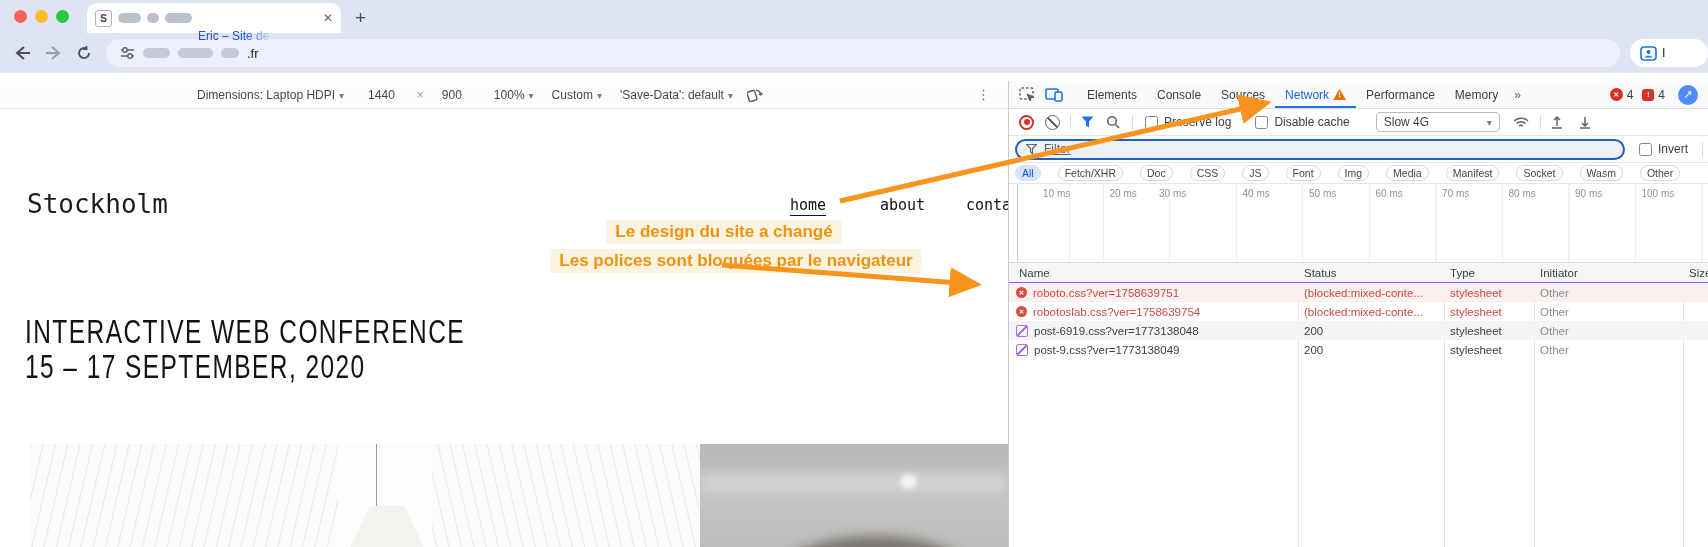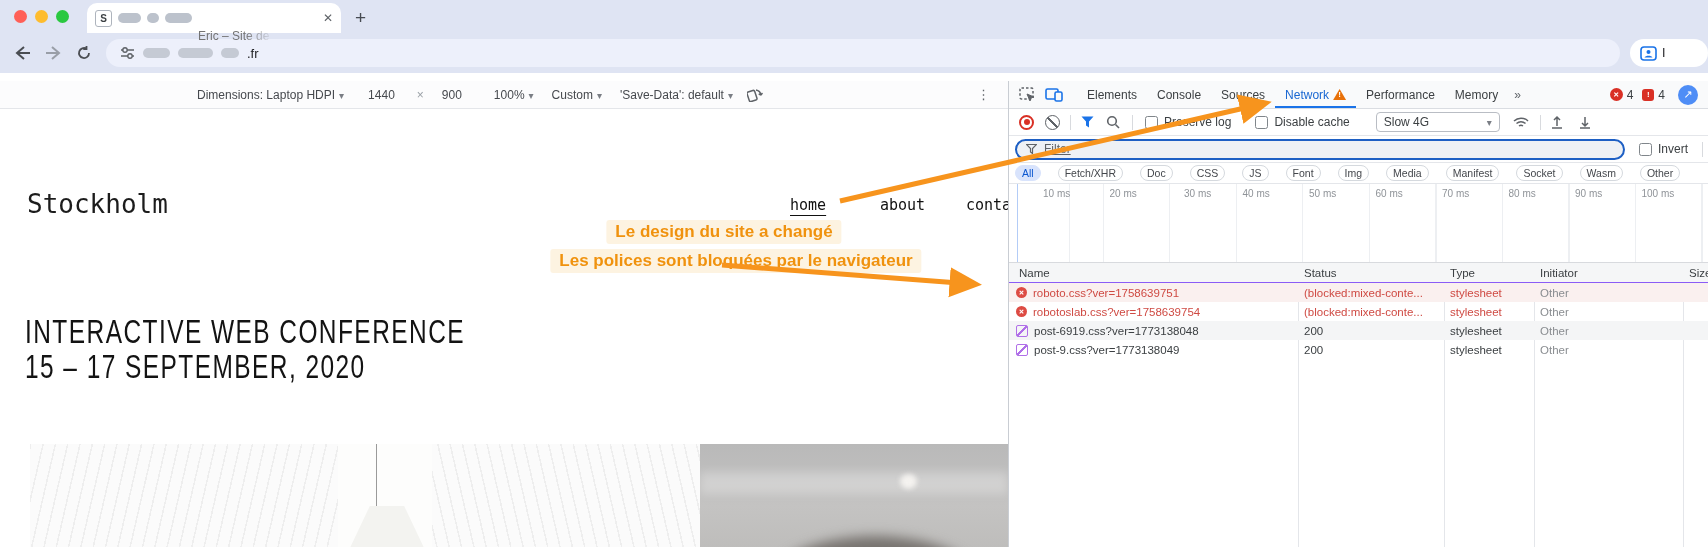--- a/index.html
+++ b/index.html
@@ -9,21 +9,21 @@
   
   .tabs-row{height:33px;background:#dfe4f3;display:flex;align-items:flex-end;}
   .lights{display:flex;gap:8px;align-items:center;height:33px;padding:0 12px 0 14px;}
   .light{width:13px;height:13px;border-radius:50%;}
   .l-red{background:#ff5f57}.l-yel{background:#febc2e}.l-grn{background:#2ac840}
   .tab{width:238px;height:30px;background:#fff;border-radius:10px 10px 0 0;display:flex;
     align-items:center;gap:6px;padding:0 8px;margin-left:6px;}
   .favicon{width:15px;height:15px;border:1px solid #aeb4bd;border-radius:3px;font-size:10px;
     font-weight:bold;color:#3c4043;display:flex;align-items:center;justify-content:center;flex:none;}
   .blur{height:10px;border-radius:5px;background:#bcc2cc;flex:none;}
-  .tab-title{font-size:12px;color:#737373;white-space:nowrap;overflow:hidden;
+  .tab-title{font-size:12px;color:#1d4ed8;white-space:nowrap;overflow:hidden;
     -webkit-mask-image:linear-gradient(90deg,#000 65%,rgba(0,0,0,.15));
     mask-image:linear-gradient(90deg,#000 65%,rgba(0,0,0,.15));margin-top:36px;}
   .close-x{color:#5f6368;font-size:12px;margin-left:auto;flex:none;}
   .close-x::before{content:"✕";}
   .newtab{color:#474b52;font-size:19px;margin:0 0 4px 14px;}
   .newtab::before{content:"+";}
 
   
   .url-row{height:40px;background:#dfe4f3;display:flex;align-items:center;}
   .nav-ic{flex:none;margin-left:14px;}
@@ -372,21 +372,21 @@
           <span class="chip">Socket</span>
           <span class="chip">Wasm</span>
           <span class="chip">Other</span>
         </div>
 
       <div class="dt-timeline">
         <div class="tl-zero"></div>
         <div id="tl-labels">
             <span class="tl-label" style="left: 34px;">10 ms</span>
             <span class="tl-label" style="left: 100.5px;">20 ms</span>
-            <span class="tl-label" style="left: 175px;">30 ms</span>
+            <span class="tl-label" style="left: 150px;">30 ms</span>
             <span class="tl-label" style="left: 233.5px;">40 ms</span>
             <span class="tl-label" style="left: 300px;">50 ms</span>
             <span class="tl-label" style="left: 366.5px;">60 ms</span>
             <span class="tl-label" style="left: 433px;">70 ms</span>
             <span class="tl-label" style="left: 499.5px;">80 ms</span>
             <span class="tl-label" style="left: 566px;">90 ms</span>
             <span class="tl-label" style="left: 632.5px;">100 ms</span>
           </div>
       </div>
 

